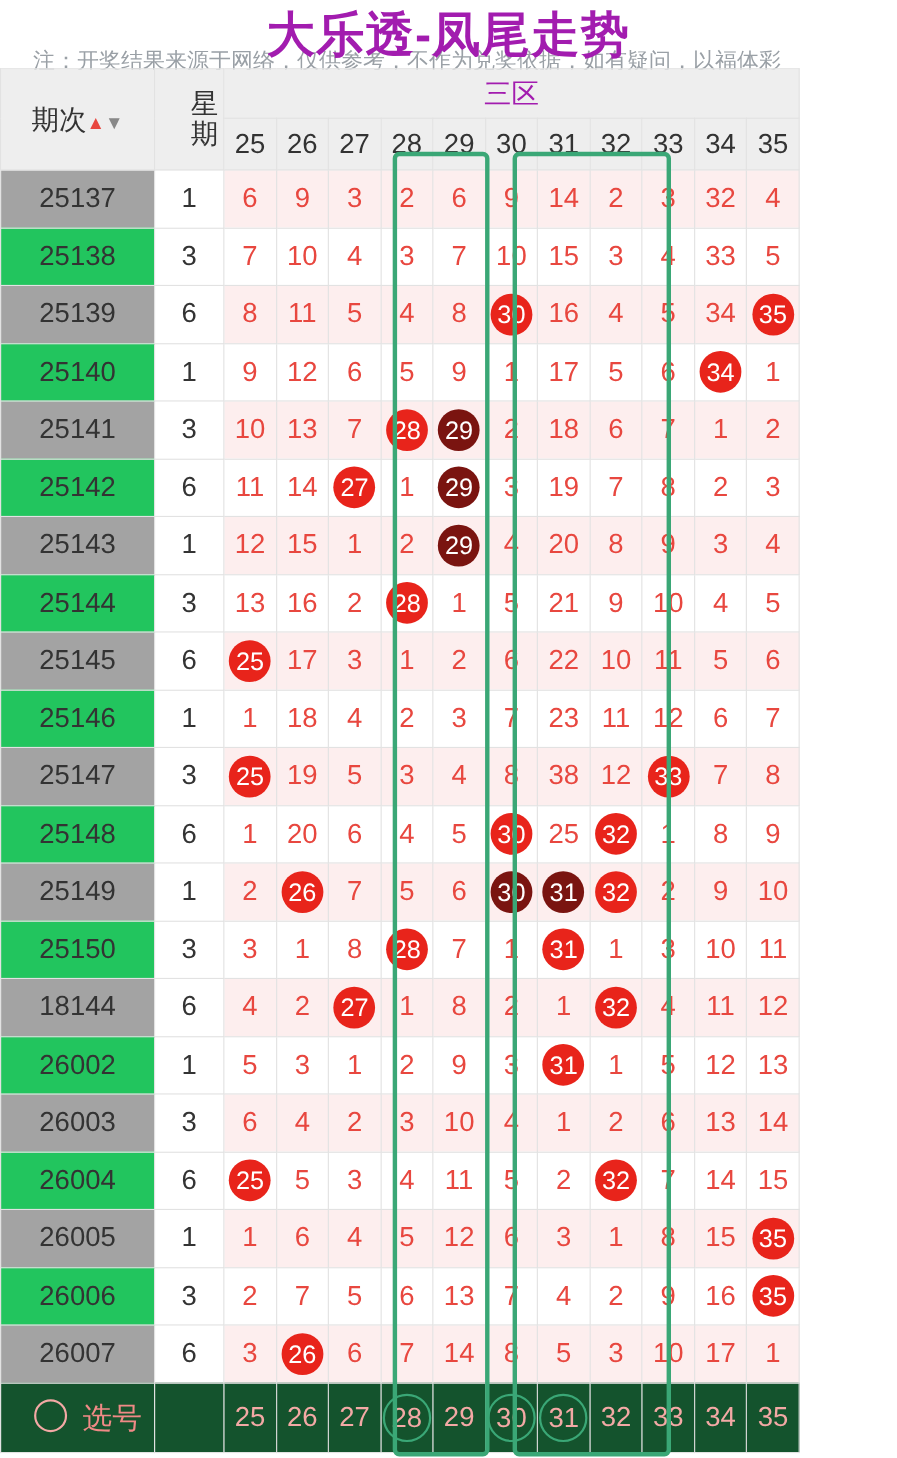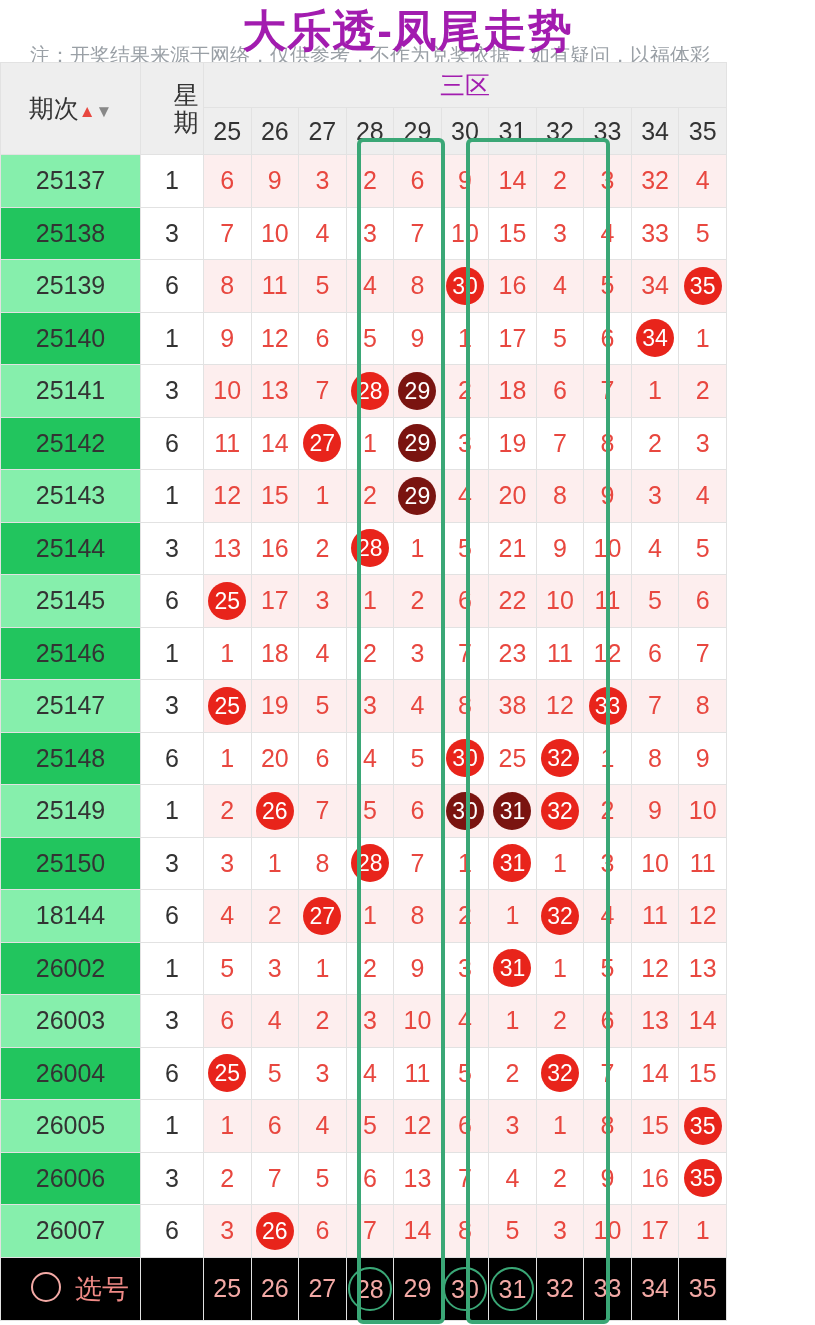--- a/index.html
+++ b/index.html
@@ -47,27 +47,27 @@
     background:#eeeeee;font-size:25px;color:#333;line-height:1.05;
   }
   thead .hdr-num{
     height:46px;font-size:25px;color:#333;background:#eeeeee;
   }
   tbody tr{height:52.5px;}
   tbody td.period{font-size:25px;color:#333;background:#22c55e;}
   tbody td.week{font-size:25px;color:#333;background:#ffffff;}
   tbody td.num{font-size:25px;color:#e8473f;background:#ffffff;}
   tbody tr.alt td.num{background:#fdeeee;}
-  tbody tr.alt td.period{background:#86efac;}
+  tbody tr.alt td.period{background:#a3a3a3;}
   .ball{
     display:inline-block;width:38px;height:38px;line-height:38px;
     border-radius:50%;background:#e8241b;color:#fff;font-size:23px;
   }
   .ball.dark{background:#7a1410;}
-  tfoot td{height:62px;background:#000000;}
+  tfoot td{height:62px;background:#14532d;}
   tfoot td.pick{
     font-size:27px;color:#f08a86;text-align:left;padding-left:30px;
   }
   tfoot td.num{font-size:25px;color:#f3a9a5;}
   .circle-empty{
     display:inline-block;width:26px;height:26px;border:2px solid #f3a9a5;
     border-radius:50%;vertical-align:-4px;margin-right:14px;
   }
   tfoot td.sel span.ringed{
     display:inline-block;width:40px;height:40px;line-height:40px;

